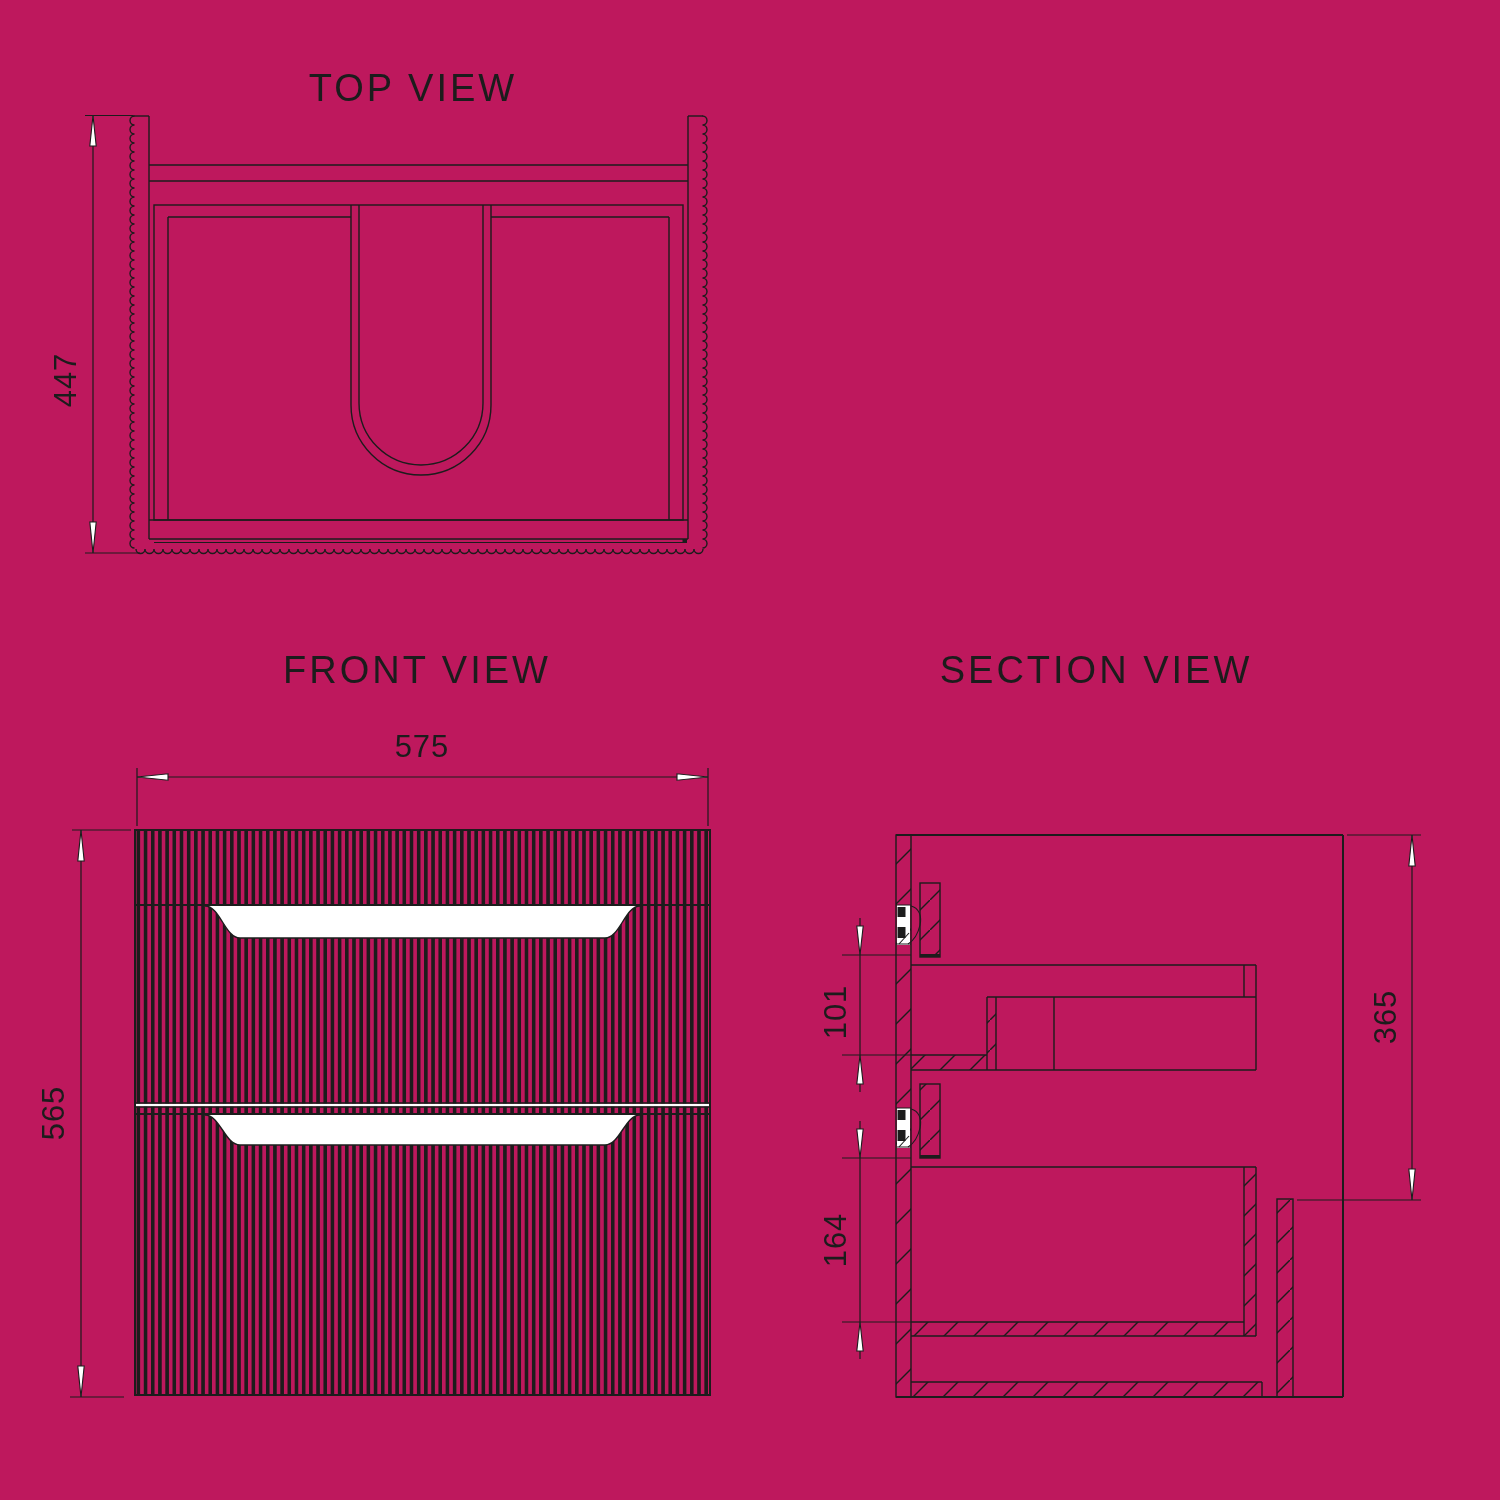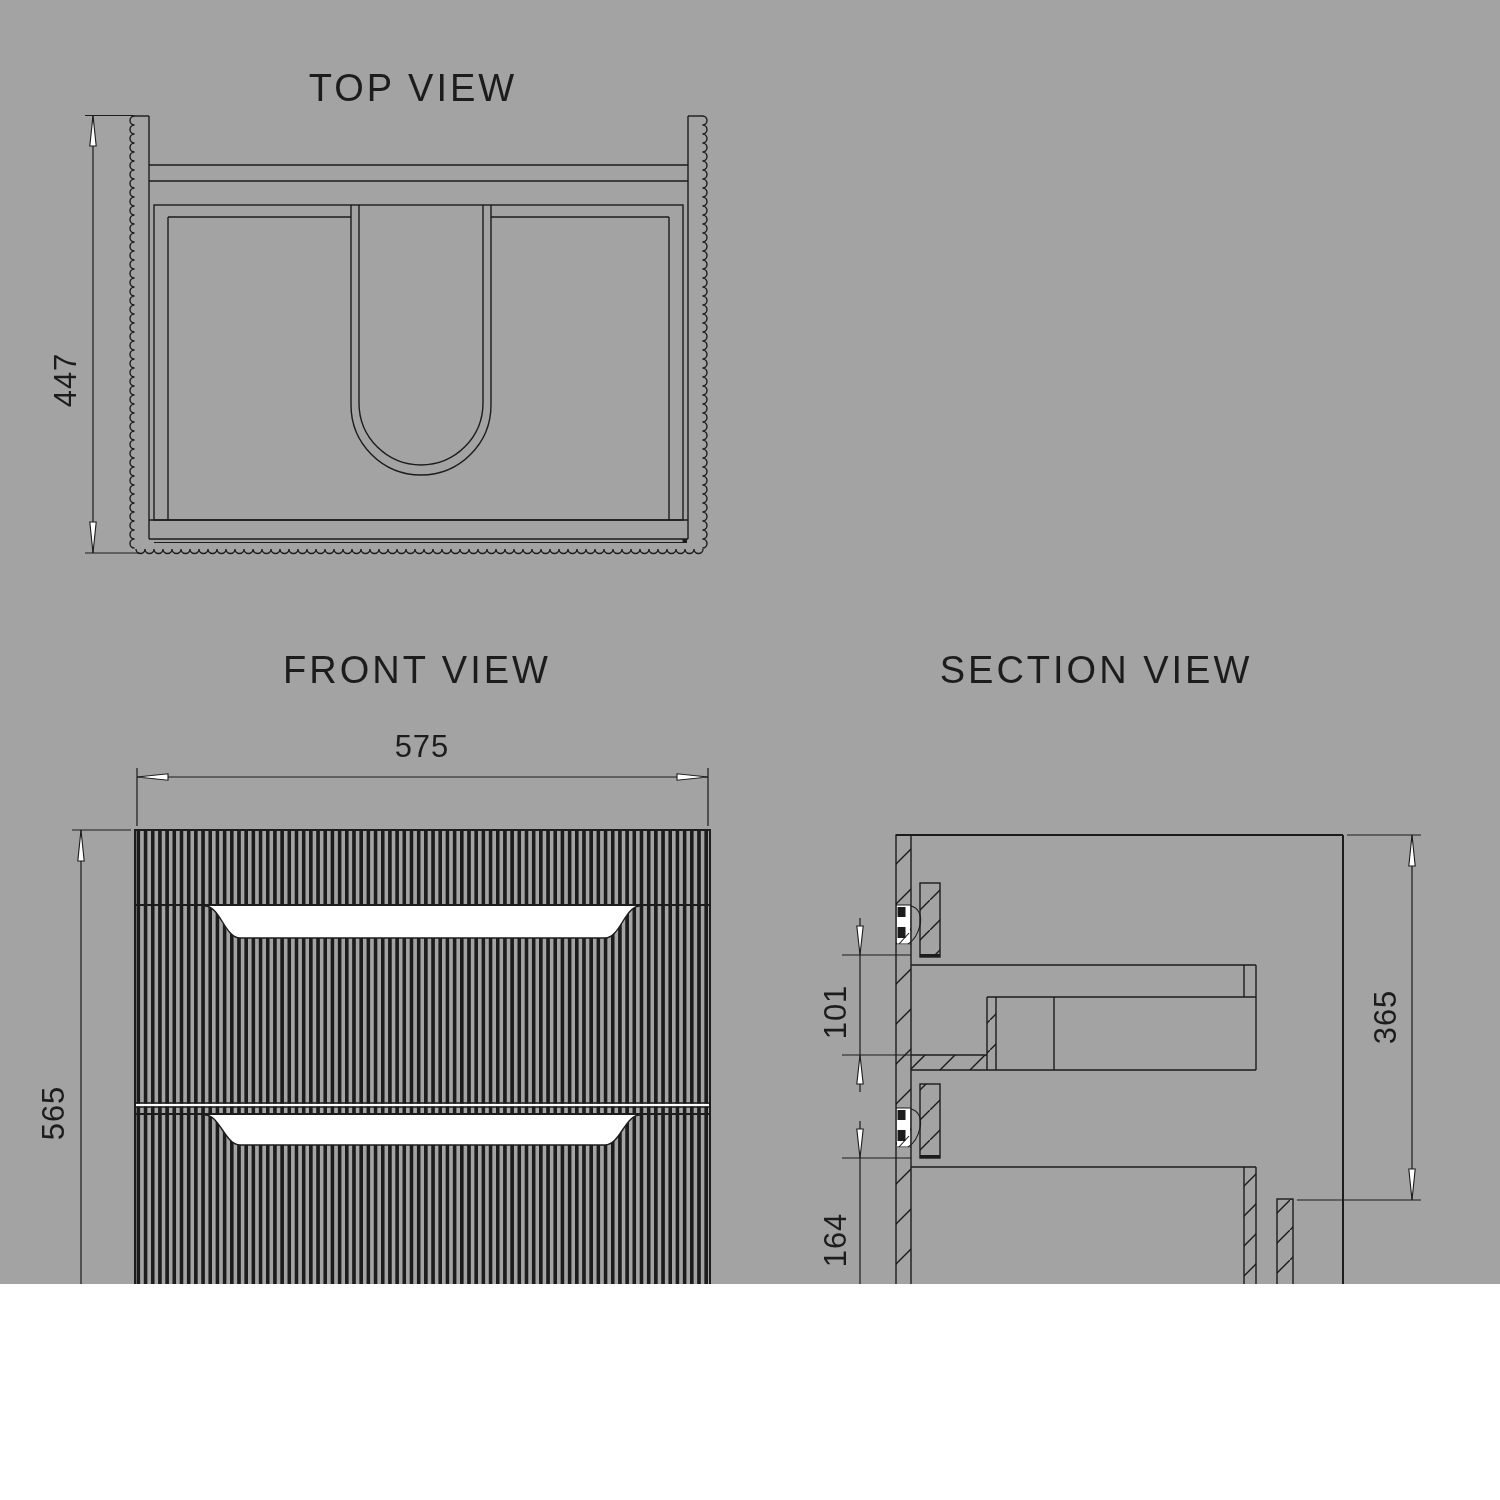--- a/index.html
+++ b/index.html
@@ -1,16 +1,16 @@
 <!DOCTYPE html>
 <html><head>
 <meta charset="utf-8">
 <style>
   html,body{margin:0;padding:0;background:#fff;}
-  .sheet{position:relative;width:1500px;height:1284px;background:#a3a3a3;overflow:hidden;}
+  .sheet{position:relative;width:1500px;height:1500px;background:#be185d;overflow:hidden;}
   svg{position:absolute;left:0;top:0;}
   text{font-family:"Liberation Sans","DejaVu Sans",sans-serif;fill:#1c1c1c;}
   .view-title{font-size:38px;letter-spacing:3px;}
   .dim-label{font-size:31px;letter-spacing:1px;}
   .ln{stroke:#1c1c1c;stroke-width:1.4;fill:none;}
   .ln2{stroke:#1c1c1c;stroke-width:2;fill:none;}
   .thin{stroke:#1c1c1c;stroke-width:1.1;fill:none;}
   .thick{stroke:#1c1c1c;stroke-width:3;fill:none;}
   .dim{stroke:#1c1c1c;stroke-width:1.2;fill:none;}
   .arrow{fill:#ffffff;stroke:#1c1c1c;stroke-width:1.1;}

